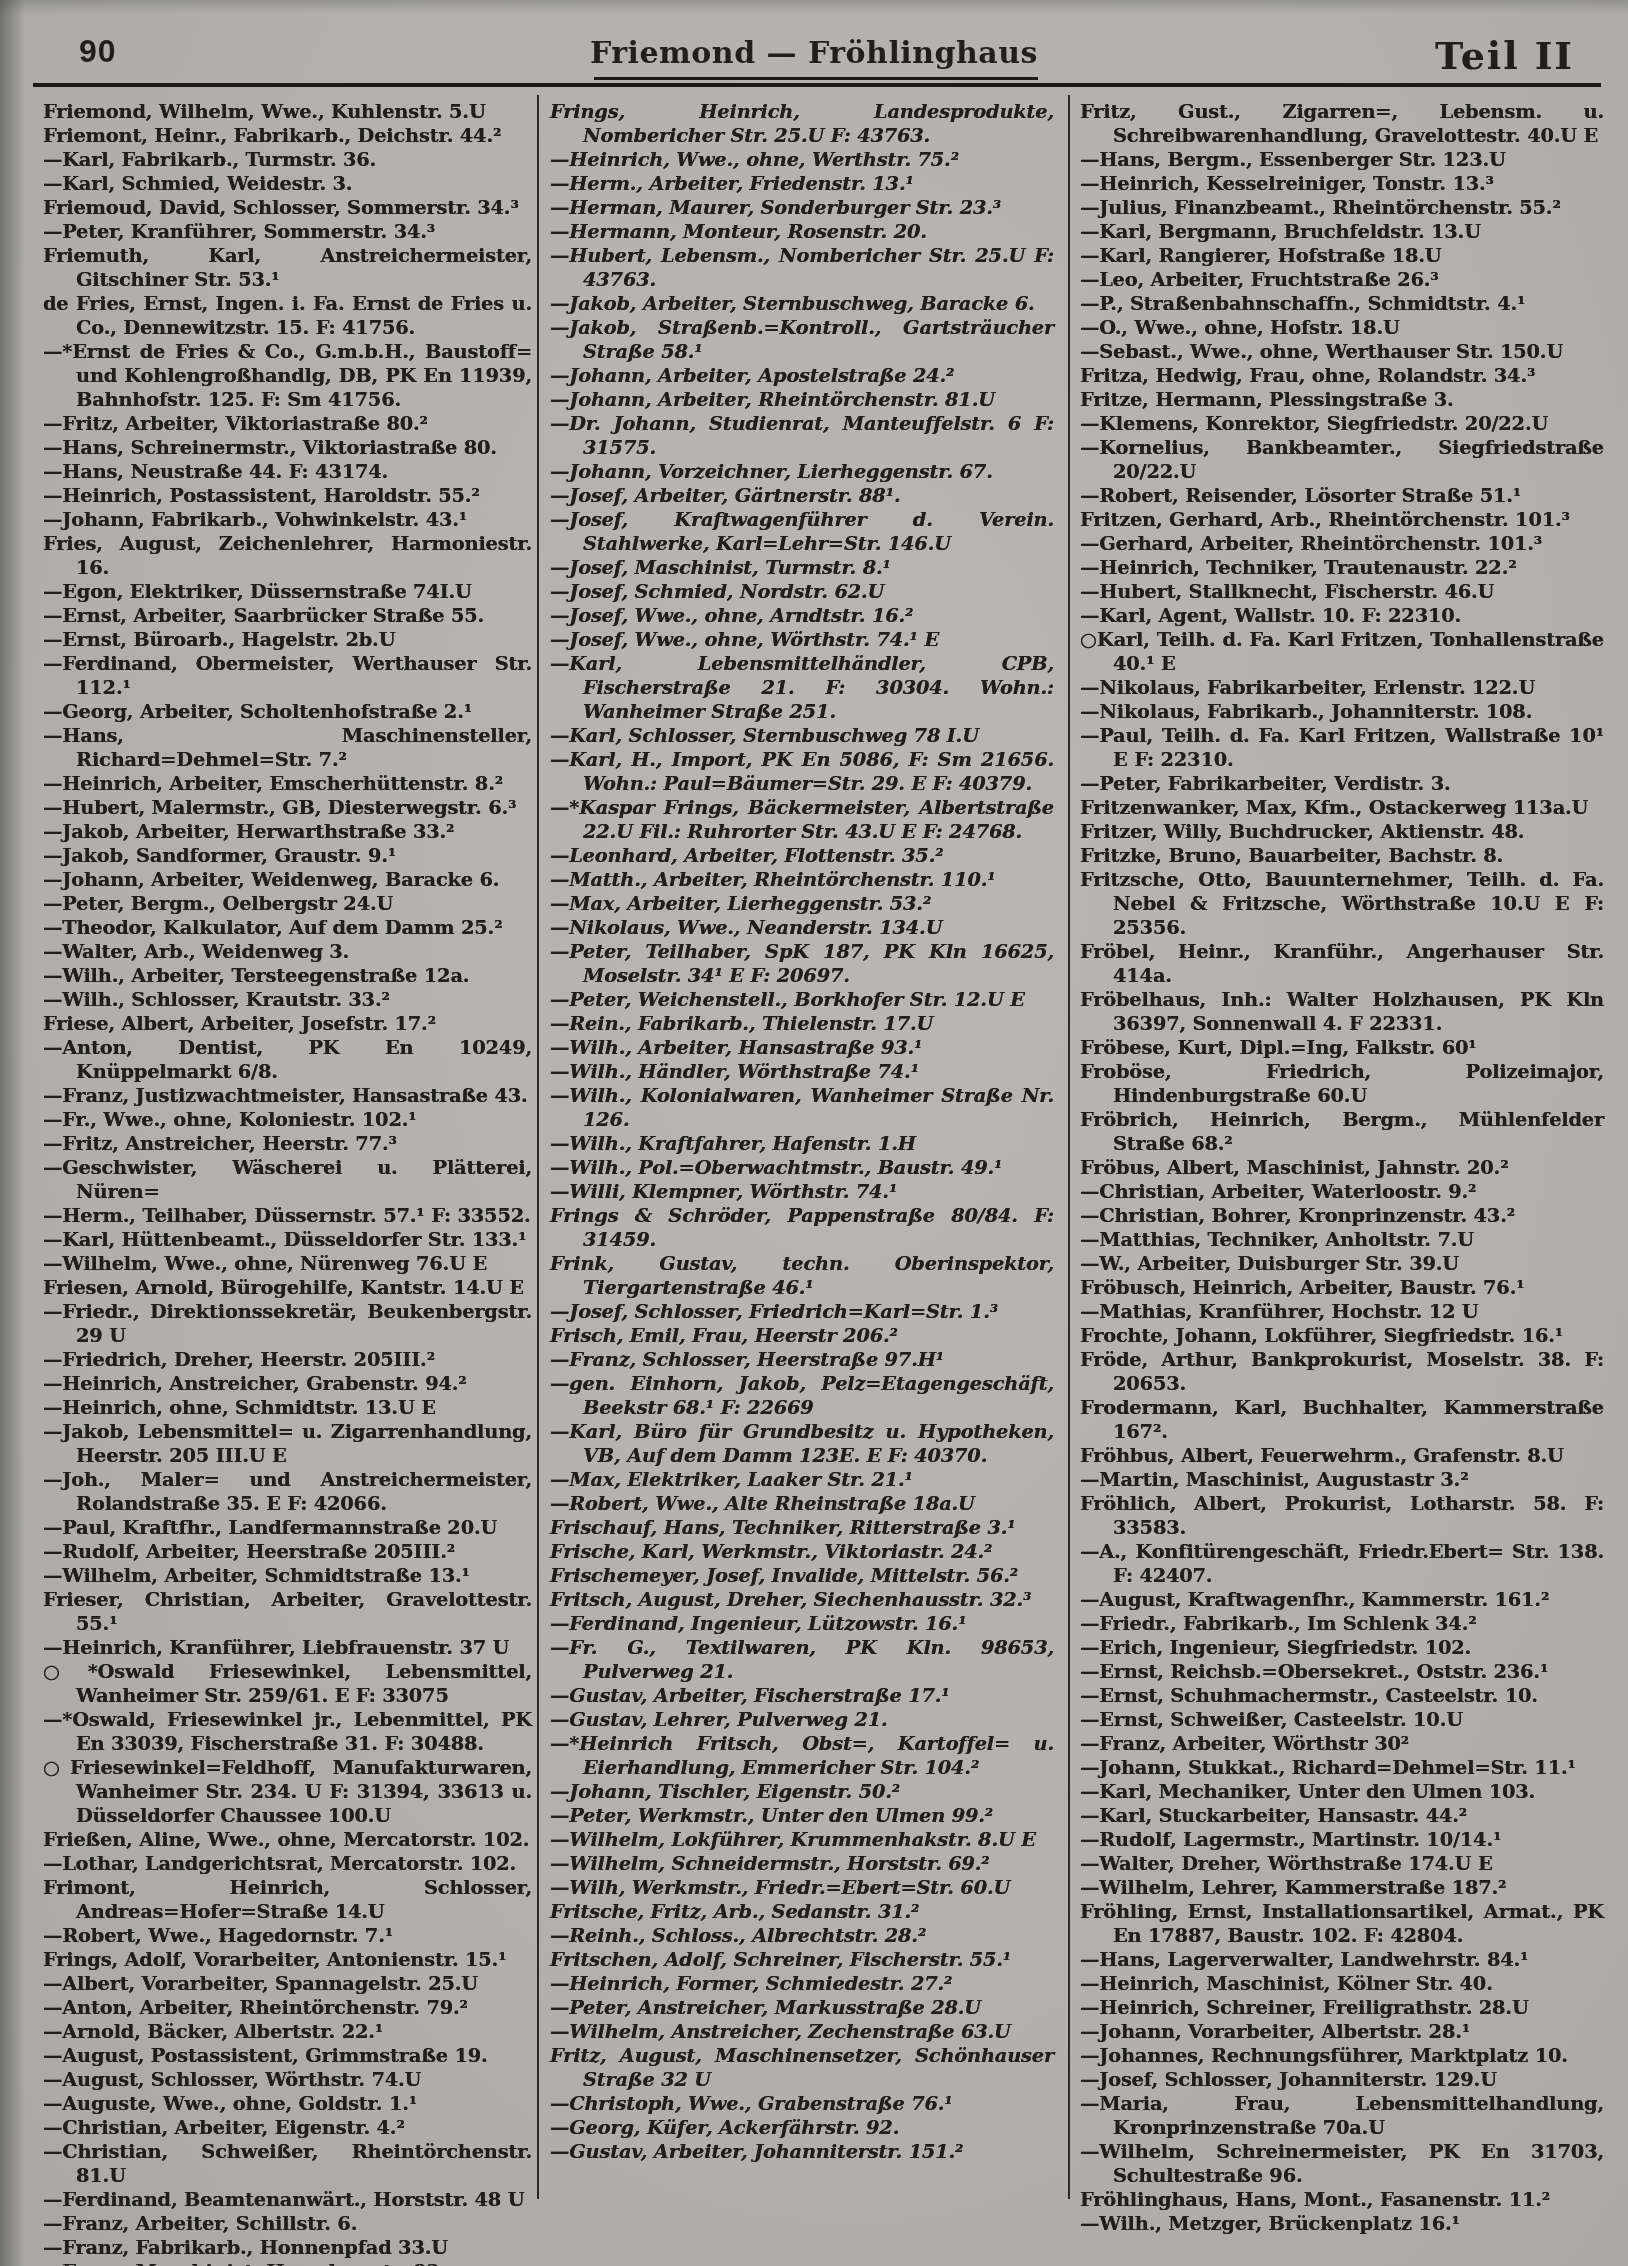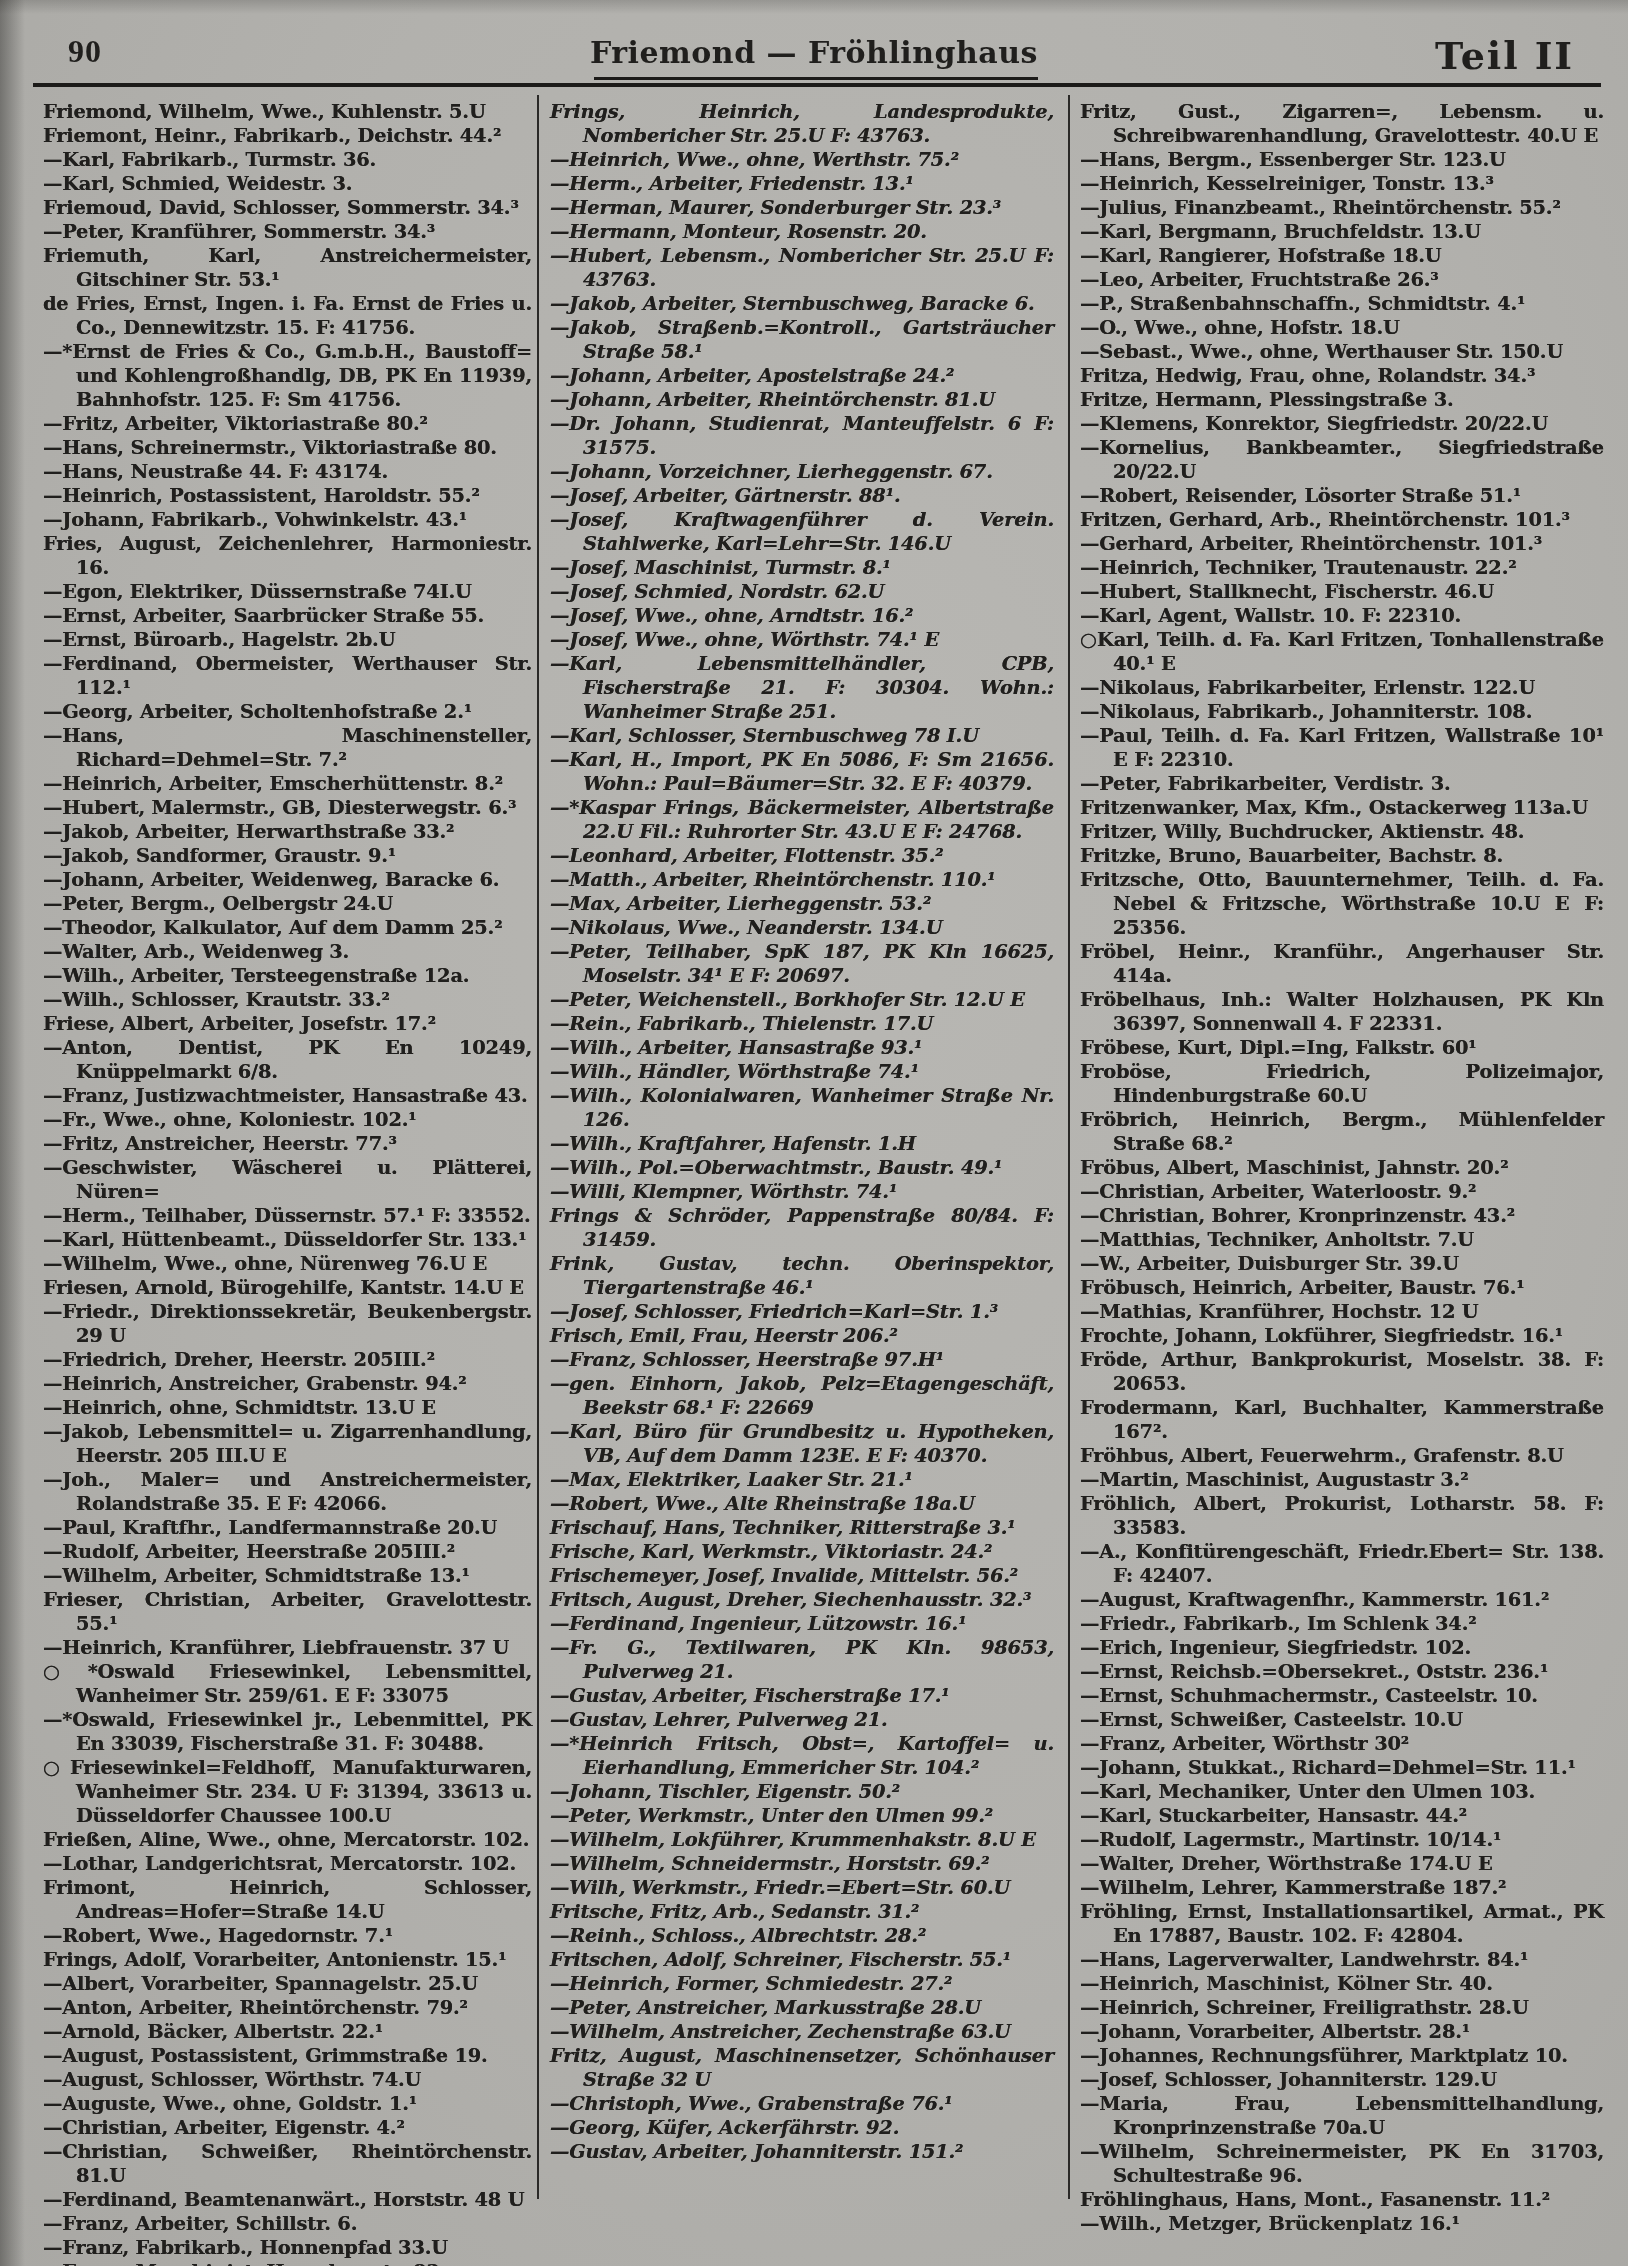--- a/index.html
+++ b/index.html
@@ -5,22 +5,22 @@
   html,body{margin:0;padding:0;background:#9b9a96;}
   .page{
     position:relative;width:1628px;height:2267px;overflow:hidden;
     background:radial-gradient(ellipse at 52% 38%, #b8b7b3 0%, #b2b1ad 55%, #a9a8a4 100%);
     font-family:"DejaVu Serif", serif;color:#201f1d;
   }
   .page::before{content:"";position:absolute;left:0;top:0;width:25px;height:100%;
     background:linear-gradient(to right, rgba(20,20,18,.38), rgba(20,20,18,0));pointer-events:none;}
   .page::after{content:"";position:absolute;left:0;top:0;width:100%;height:13.6px;
     background:linear-gradient(to bottom, rgba(20,20,18,.18), rgba(20,20,18,0));pointer-events:none;}
-  .pagenum{position:absolute;top:33px;left:68px;font-size:32px;font-weight:bold;
-    font-family:Liberation Serif, serif;letter-spacing:1px;}
+  .pagenum{position:absolute;top:33px;left:79px;font-size:32px;font-weight:bold;
+    font-family:Liberation Sans, sans-serif;letter-spacing:1px;}
   .title{position:absolute;top:35px;left:0;width:100%;text-align:center;
     font-size:30px;font-weight:bold;letter-spacing:0.5px;}
   .part{position:absolute;top:33px;right:54px;font-size:38px;font-weight:bold;letter-spacing:1.9px;}
   .rule{position:absolute;top:83px;left:33px;width:1568px;height:3.9px;background:#1c1b19;}
   .title-underline{position:absolute;top:77px;left:594px;width:444px;height:2.9px;background:#1c1b19;}
   .vrule{position:absolute;top:95px;width:1.9px;height:2104px;background:#2a2927;}
   .vrule-1{left:537px;}
   .vrule-2{left:1068px;}
   .col{position:absolute;top:100px;font-size:19.4px;line-height:24px;
     font-weight:700;letter-spacing:-0.2px;}
@@ -129,21 +129,21 @@
       <div class="entry">—Dr. Johann, Studienrat, Manteuffelstr. 6 F: 31575.</div>
       <div class="entry">—Johann, Vorzeichner, Lierheggenstr. 67.</div>
       <div class="entry">—Josef, Arbeiter, Gärtnerstr. 88¹.</div>
       <div class="entry">—Josef, Kraftwagenführer d. Verein. Stahlwerke, Karl=Lehr=Str. 146.U</div>
       <div class="entry">—Josef, Maschinist, Turmstr. 8.¹</div>
       <div class="entry">—Josef, Schmied, Nordstr. 62.U</div>
       <div class="entry">—Josef, Wwe., ohne, Arndtstr. 16.²</div>
       <div class="entry">—Josef, Wwe., ohne, Wörthstr. 74.¹ E</div>
       <div class="entry">—Karl, Lebensmittelhändler, CPB, Fischerstraße 21. F: 30304. Wohn.: Wanheimer Straße 251.</div>
       <div class="entry">—Karl, Schlosser, Sternbuschweg 78 I.U</div>
-      <div class="entry">—Karl, H., Import, PK En 5086, F: Sm 21656. Wohn.: Paul=Bäumer=Str. 32. E F: 40379.</div>
+      <div class="entry">—Karl, H., Import, PK En 5086, F: Sm 21656. Wohn.: Paul=Bäumer=Str. 29. E F: 40379.</div>
       <div class="entry">—*Kaspar Frings, Bäckermeister, Albertstraße 22.U Fil.: Ruhrorter Str. 43.U E F: 24768.</div>
       <div class="entry">—Leonhard, Arbeiter, Flottenstr. 35.²</div>
       <div class="entry">—Matth., Arbeiter, Rheintörchenstr. 110.¹</div>
       <div class="entry">—Max, Arbeiter, Lierheggenstr. 53.²</div>
       <div class="entry">—Nikolaus, Wwe., Neanderstr. 134.U</div>
       <div class="entry">—Peter, Teilhaber, SpK 187, PK Kln 16625, Moselstr. 34¹ E F: 20697.</div>
       <div class="entry">—Peter, Weichenstell., Borkhofer Str. 12.U E</div>
       <div class="entry">—Rein., Fabrikarb., Thielenstr. 17.U</div>
       <div class="entry">—Wilh., Arbeiter, Hansastraße 93.¹</div>
       <div class="entry">—Wilh., Händler, Wörthstraße 74.¹</div>

